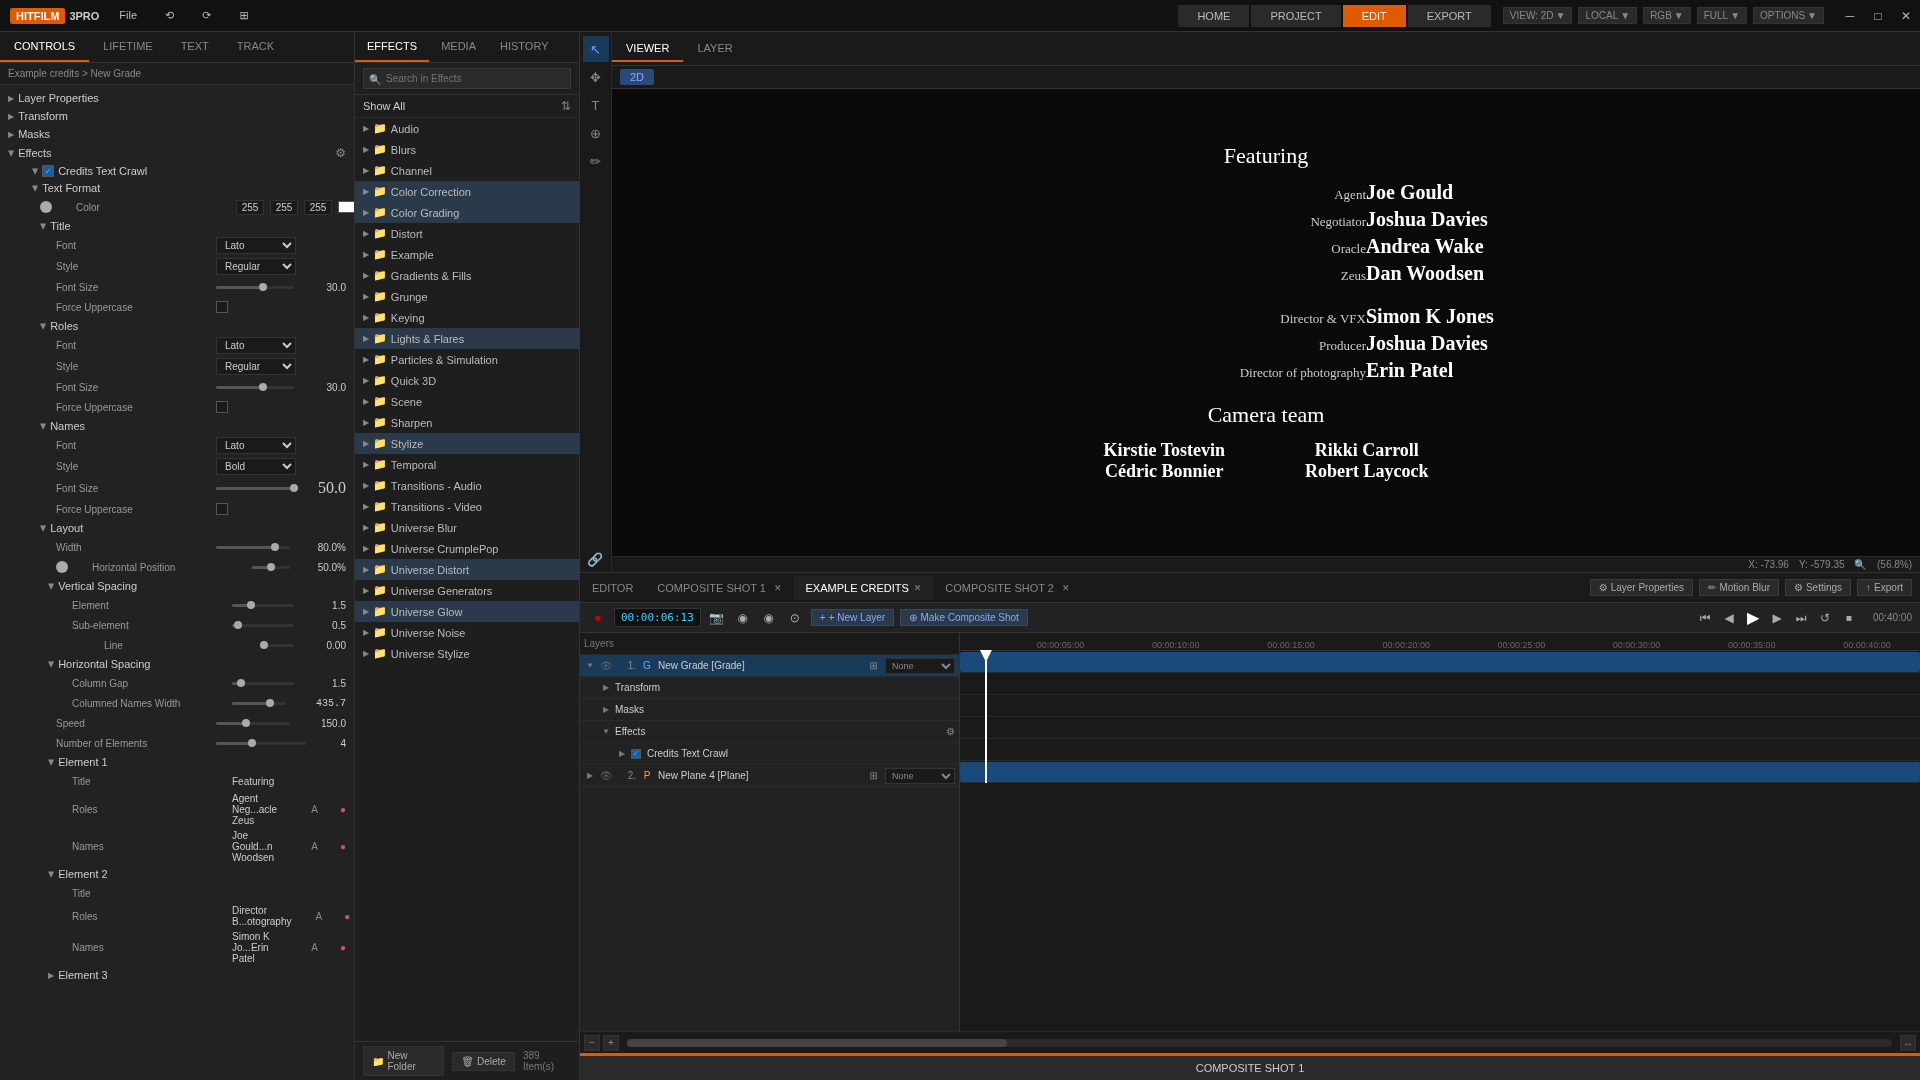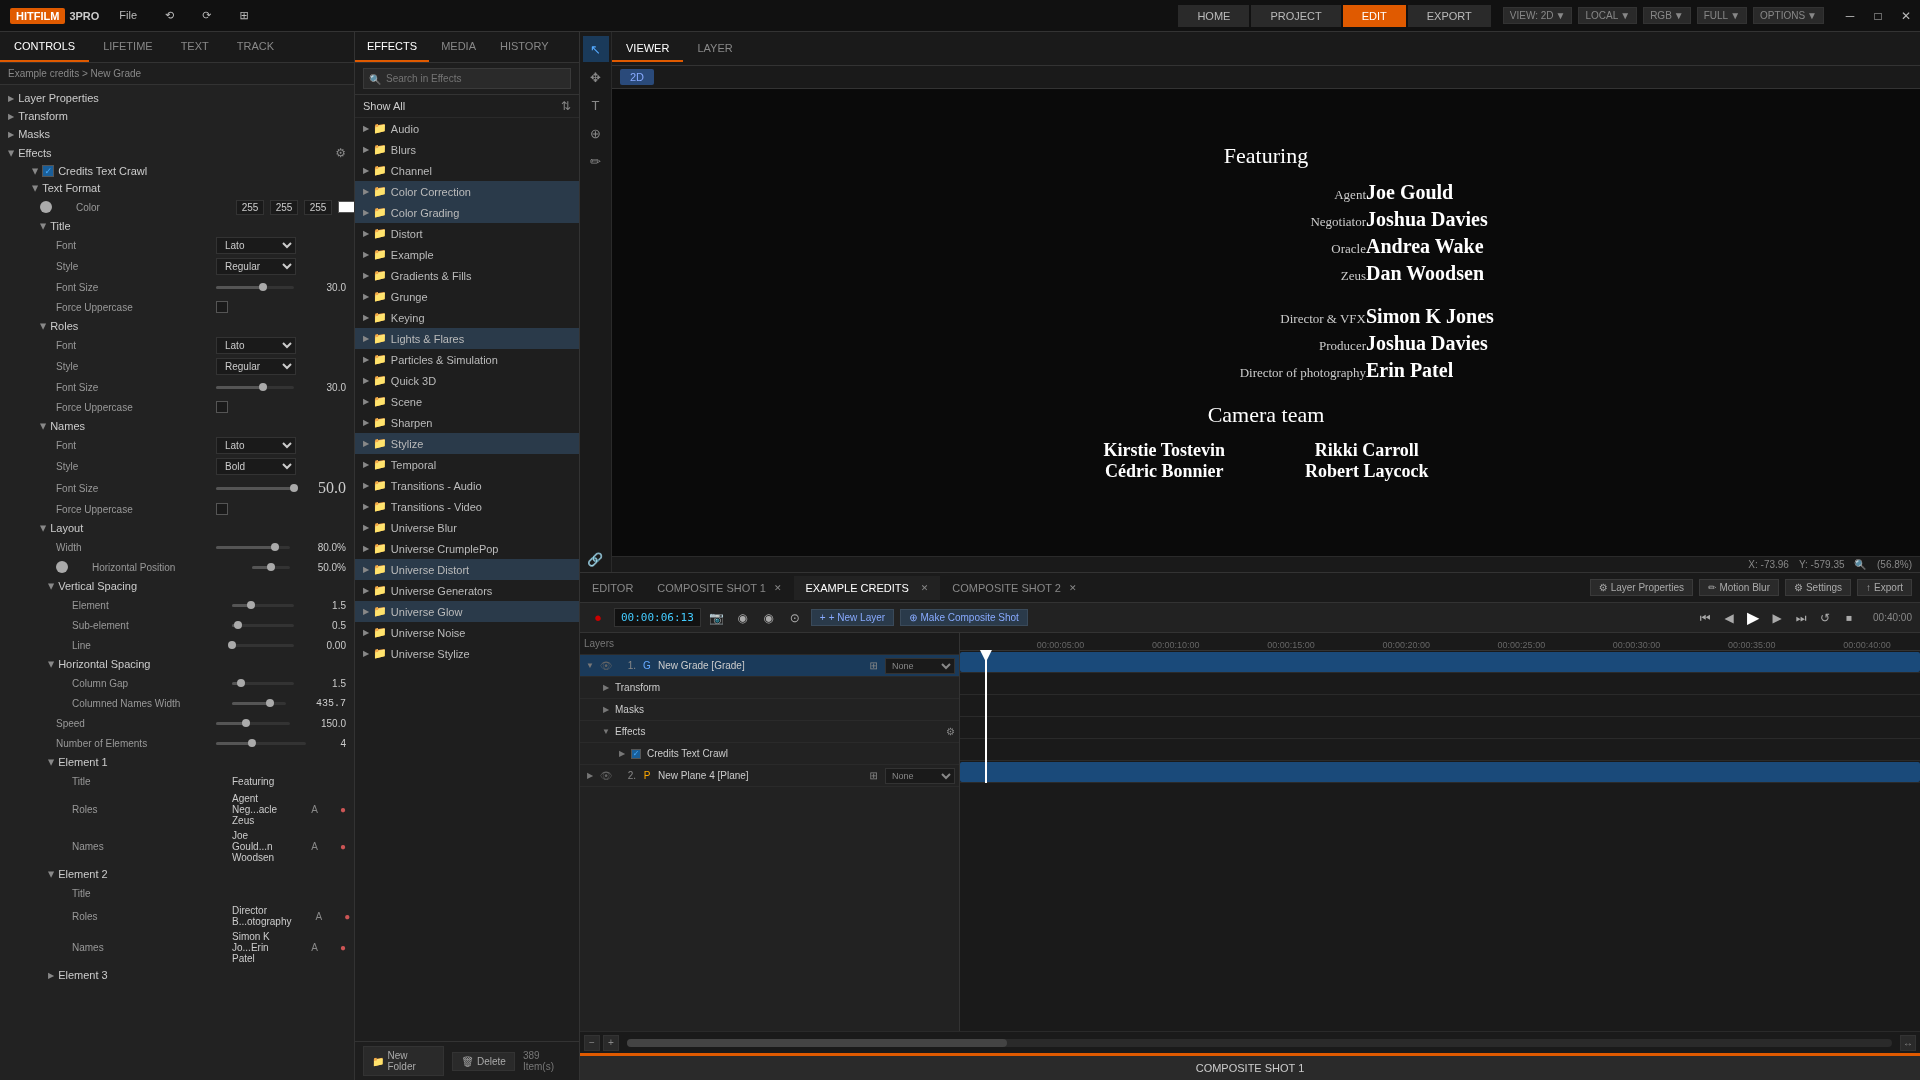--- a/index.html
+++ b/index.html
@@ -381,21 +381,21 @@
           <div class="prop-row" style="padding-left:72px;">
             <span class="prop-label">Sub-element</span>
             <div class="slider-container">
               <div class="slider-track">
                   <div class="slider-fill" style="width:10%;"></div>
                   <div class="slider-thumb" style="left:10%;"></div>
                 </div>
             </div>
             <span style="color:#ccc; font-size:10px; width:32px; text-align:right;">0.5</span>
           </div>
-          <div class="prop-row" style="padding-left:72px;">
+          <div class="prop-row" style="padding-left:72px;margin-left:32px;">
             <span class="prop-label">Line</span>
             <div class="slider-container">
               <div class="slider-track">
                   <div class="slider-fill" style="width:0%;"></div>
                   <div class="slider-thumb" style="left:0%;"></div>
                 </div>
             </div>
             <span style="color:#ccc; font-size:10px; width:32px; text-align:right;">0.00</span>
           </div>
 
@@ -749,21 +749,21 @@
       </div>
 
       <div class="timeline-area">
 
         <div style="display:flex; align-items:center; background:#1a1a1a; border-bottom:1px solid #333; height:30px;">
           <div class="tl-tab">EDITOR</div>
           <div class="tl-tab" style="display:flex; align-items:center; gap:4px;">
             <span>COMPOSITE SHOT 1</span>
             <span class="tl-tab-close">✕</span>
           </div>
-          <div class="tl-tab active" style="display:flex; align-items:center; gap:8px;">
+          <div class="tl-tab active" style="display:flex; align-items:center; gap:1px;">
             <span>EXAMPLE CREDITS</span>
             <span class="tl-tab-close">✕</span>
           </div>
           <div class="tl-tab" style="display:flex; align-items:center; gap:4px;">
             <span>COMPOSITE SHOT 2</span>
             <span class="tl-tab-close">✕</span>
           </div>
           <div style="margin-left:auto; display:flex; align-items:center; gap:6px; padding-right:8px;">
             <div class="tl-action-btn">
               <span>⚙</span>

